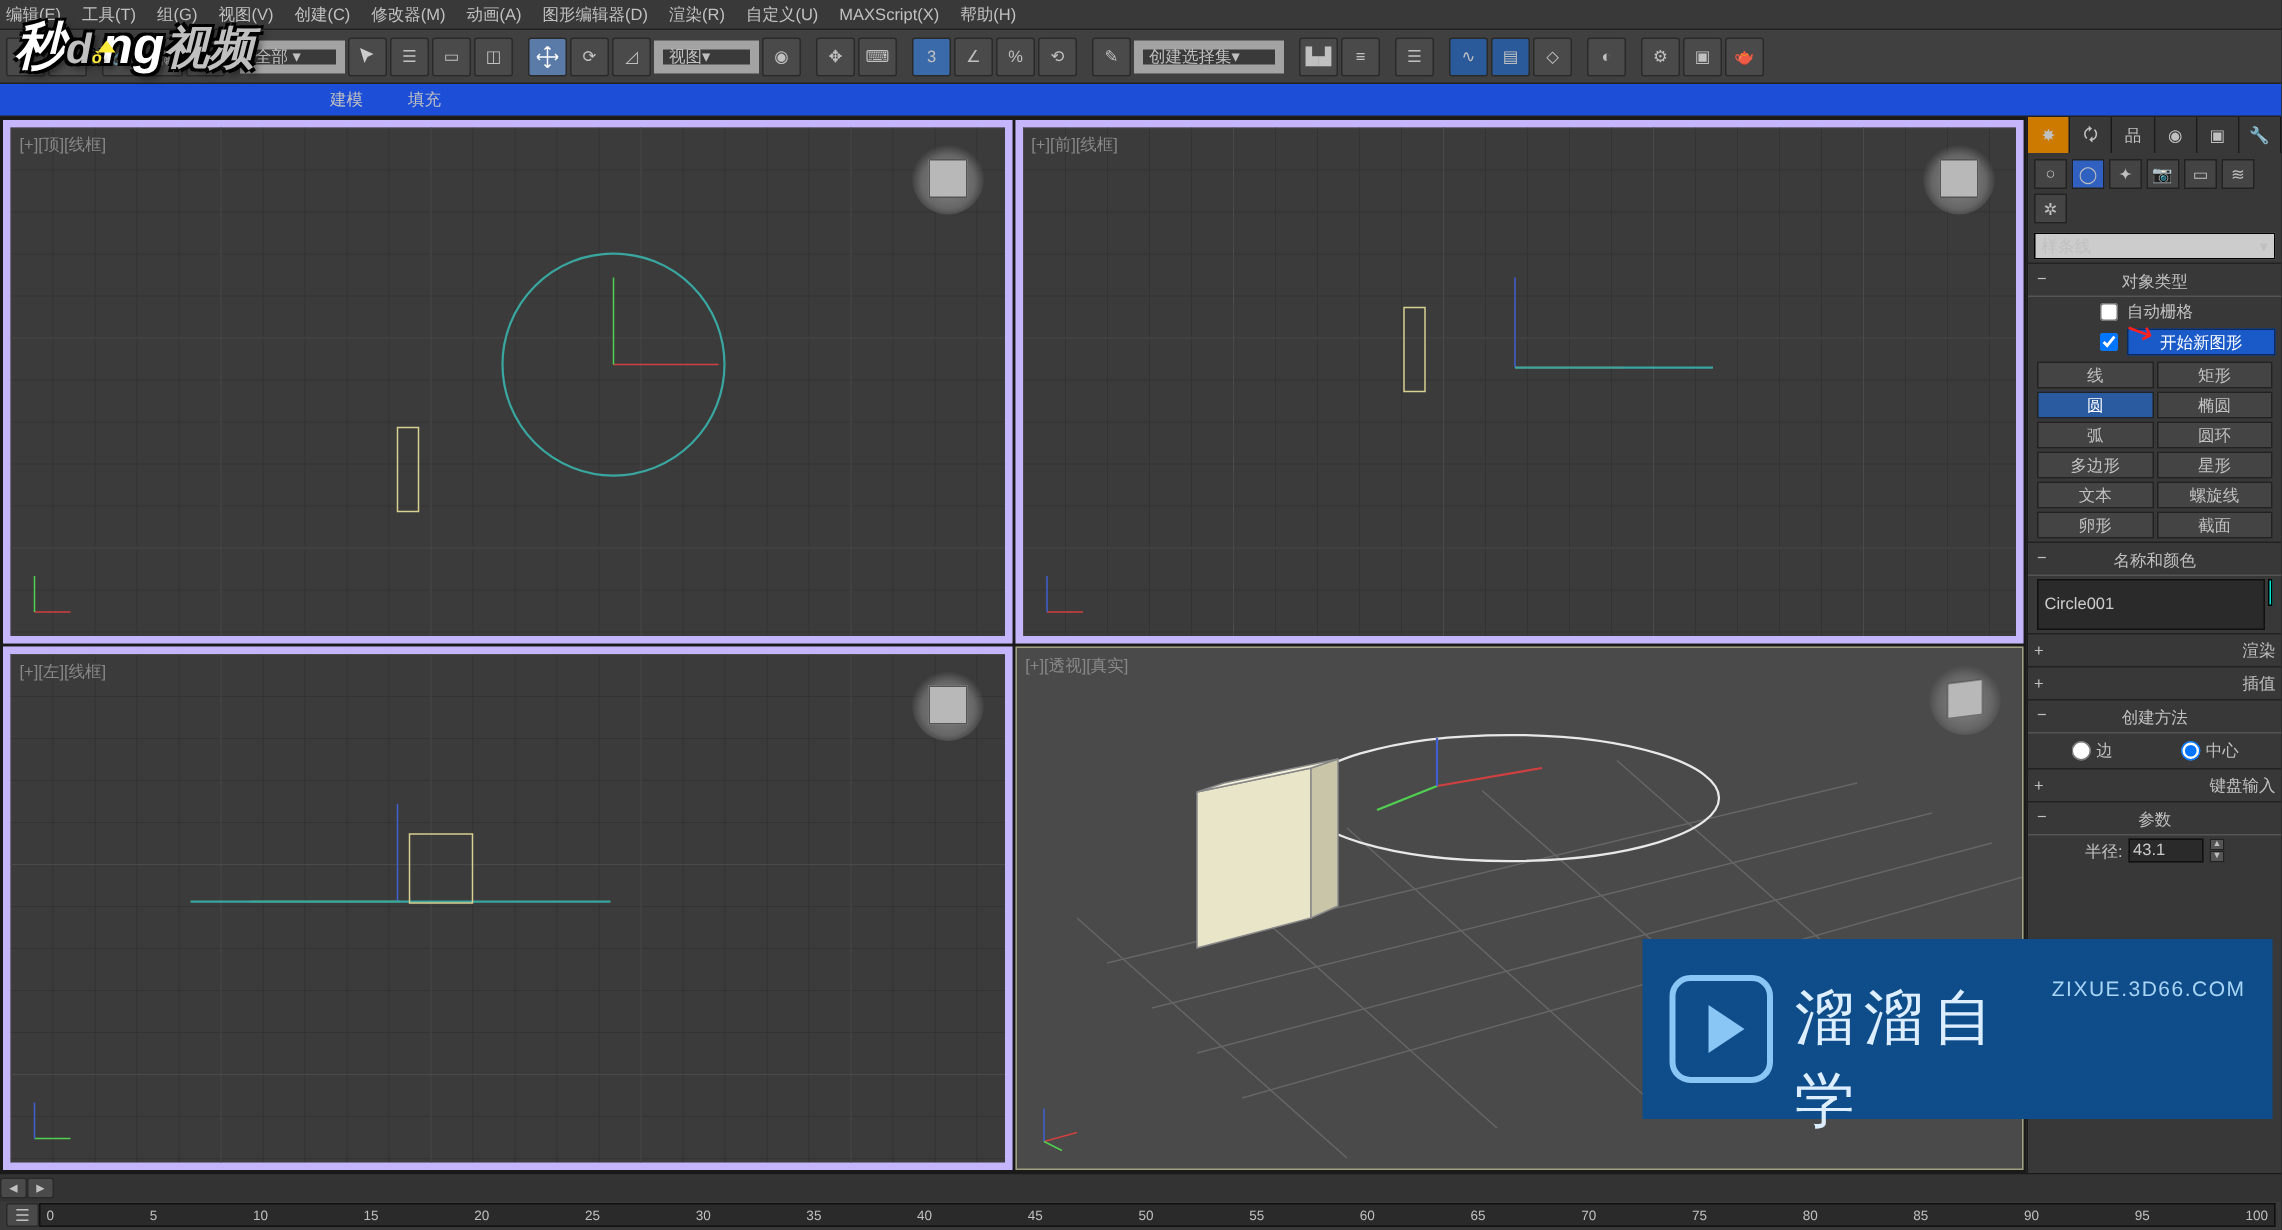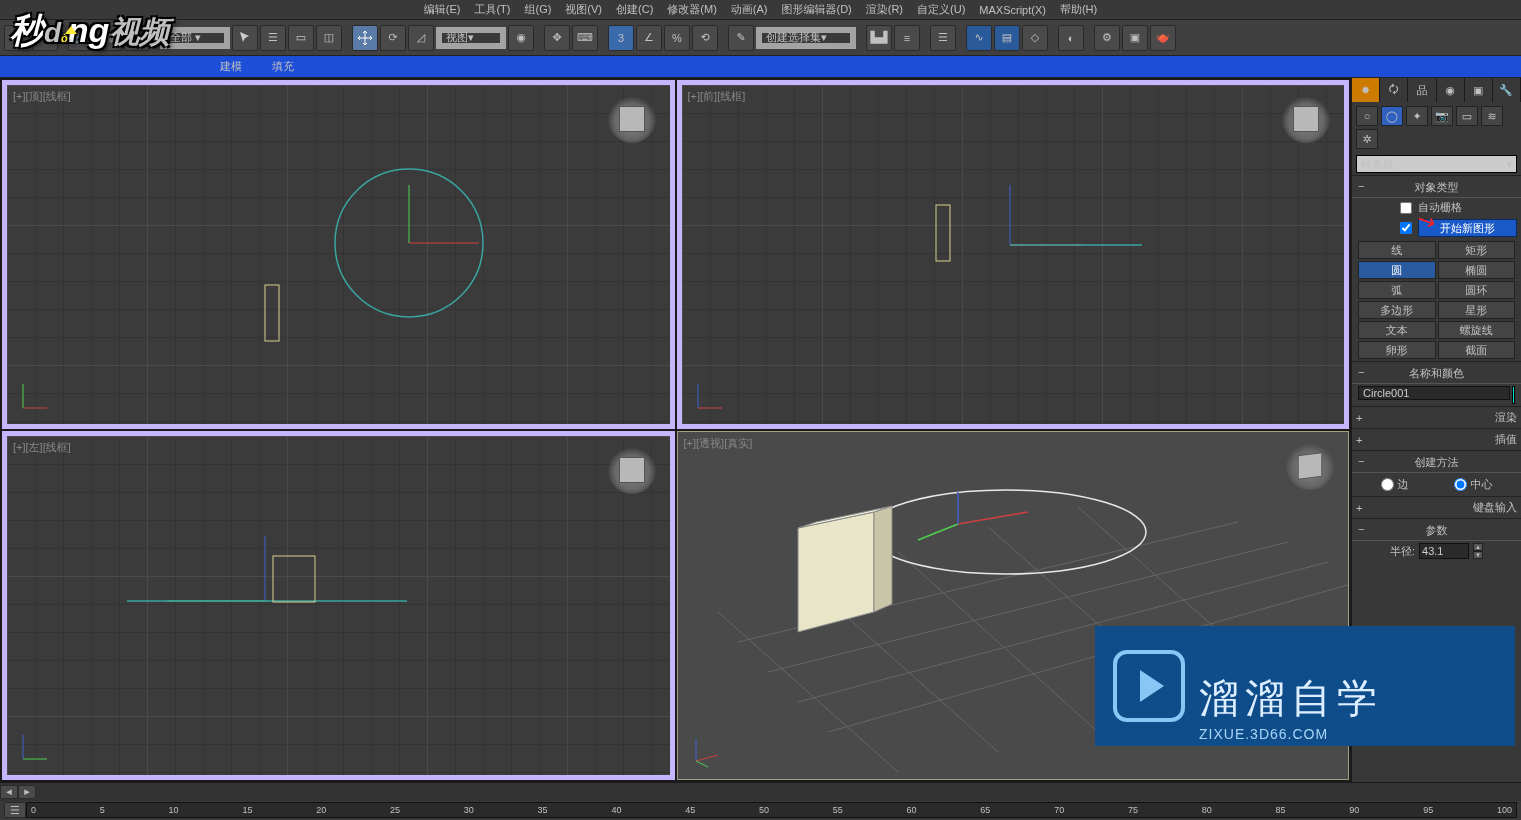--- a/index.html
+++ b/index.html
@@ -1,17 +1,17 @@
 <!DOCTYPE html>
 <html><head>
 <meta charset="utf-8">
 <style>
 * { margin: 0; padding: 0; box-sizing: border-box; font-family: "Microsoft YaHei", Arial, sans-serif; font-size: 11px; color: #c0c0c0; user-select: none; }
 body { background: #393939; overflow: hidden; width: 1521px; height: 820px; display: flex; flex-direction: column; }
-.menubar { height: 20px; background: #393939; display: flex; align-items: center; padding: 0 4px; gap: 14px; border-bottom: 1px solid #222; justify-content: center; }
+.menubar { height: 20px; background: #393939; display: flex; align-items: center; padding: 0 4px; gap: 14px; border-bottom: 1px solid #222; }
 .menubar span { cursor: default; }
 .toolbar { height: 36px; background: #404040; display: flex; align-items: center; padding: 2px 4px; gap: 2px; border-bottom: 1px solid #222; }
 .tool-btn { width: 26px; height: 26px; background: #4a4a4a; border: 1px solid #2a2a2a; display: flex; align-items: center; justify-content: center; border-radius: 2px; cursor: pointer; }
 .tool-btn.active { background: #5a7aa8; }
 .tool-btn svg { width: 16px; height: 16px; }
 .sep { width: 6px; }
 .tool-drop { height: 22px; background: #3a3a3a; border: 6px solid #a3a3a3; padding: 0 4px; display: flex; align-items: center; min-width: 70px; }
 .logo-overlay { position: absolute; top: 8px; left: 10px; z-index: 100; font-size: 34px; font-weight: 900; font-style: italic; color: #fff; text-shadow: -2px -2px 0 #000, 2px -2px 0 #000, -2px 2px 0 #000, 2px 2px 0 #000, 3px 3px 5px rgba(0,0,0,.6); }
 .logo-overlay .v { color: #ffeb3b; position: relative; }
 .logo-overlay .v::before { content: ""; position: absolute; top: -6px; left: 4px; width: 0; height: 0; border-left: 6px solid transparent; border-right: 6px solid transparent; border-bottom: 8px solid #ffeb3b; }
@@ -36,42 +36,42 @@
 .cp-drop { margin: 2px 4px; height: 18px; background: #ccc; color: #000; display: flex; align-items: center; padding: 0 4px; border: 1px solid #000; }
 .cp-section-title { text-align: center; padding: 4px 0 2px; background: #383838; border-top: 1px solid #222; border-bottom: 1px solid #555; position: relative; }
 .cp-section-title::before { content: "−"; position: absolute; left: 6px; }
 .cp-check { display: flex; align-items: center; padding: 2px 4px; gap: 6px; margin-left: 44px; }
 .cp-check input { width: 12px; height: 12px; }
 .cp-startbtn { margin: 2px 8px 4px 24px; height: 18px; background: #1a5ac8; color: #fff; display: flex; align-items: center; justify-content: center; border: 1px solid #0a2a60; }
 .cp-grid { display: grid; grid-template-columns: 1fr 1fr; gap: 2px; padding: 2px 6px; }
 .cp-grid-btn { height: 18px; background: #444; border: 1px solid #222; display: flex; align-items: center; justify-content: center; font-size: 11px; }
 .cp-grid-btn.active { background: #2a5aa0; color: #fff; }
 .cp-name-row { display: flex; padding: 2px 6px; gap: 2px; }
-.cp-name-input { flex: 1; height: 14px; background: #2a2a2a; border: 1px solid #111; color: #ccc; padding: 0 4px; }
+.cp-name-input { flex: 1; height: 34px; background: #2a2a2a; border: 1px solid #111; color: #ccc; padding: 0 4px; }
 .color-swatch { width: 18px; height: 18px; background: #00e6d6; border: 1px solid #000; }
 .rollout { display: flex; align-items: center; padding: 3px 4px; border-top: 1px solid #222; }
 .rollout .plus { width: 14px; }
 .rollout .rlabel { flex: 1; text-align: right; }
 .radio-row { display: flex; justify-content: space-around; padding: 4px 6px; }
 .radio-row label { display: flex; align-items: center; gap: 4px; }
 .param-row { display: flex; align-items: center; justify-content: center; gap: 4px; padding: 2px 6px; }
 .spinner-input { width: 50px; height: 16px; background: #2a2a2a; border: 1px solid #111; color: #ccc; padding: 0 2px; }
 .spinner-btns { display: flex; flex-direction: column; }
 .spinner-btns div { width: 10px; height: 8px; background: #555; border: 1px solid #222; font-size: 6px; line-height: 6px; text-align: center; }
 .bottom-bar { height: 38px; background: #393939; border-top: 1px solid #1a1a1a; display: flex; flex-direction: column; }
 .timeslider-row { height: 18px; display: flex; align-items: center; background: #333; }
 .timeslider { flex: 1; height: 14px; background: #2a2a2a; border: 1px solid #111; margin: 0 4px; position: relative; }
 .timeslider .thumb { position: absolute; left: 0; width: 56px; height: 12px; background: #555; border: 1px solid #777; color: #ccc; font-size: 9px; text-align: center; }
 .ruler-row { height: 20px; display: flex; align-items: center; padding: 0 4px; }
 .ruler { flex: 1; height: 16px; background: #2a2a2a; border: 1px solid #111; position: relative; display: flex; justify-content: space-between; padding: 0 4px; font-size: 9px; color: #888; align-items: center; }
 .ruler span { font-size: 9px; }
 .watermark { position: absolute; right: 6px; bottom: 36px; width: 420px; height: 120px; background: #0e4d8a; display: flex; align-items: center; padding: 0 18px; gap: 14px; z-index: 50; }
 .watermark .logo-ico { width: 72px; height: 72px; border: 4px solid #89c5f5; border-radius: 14px; display: flex; align-items: center; justify-content: center; }
 .watermark .play { width: 0; height: 0; border-left: 24px solid #89c5f5; border-top: 16px solid transparent; border-bottom: 16px solid transparent; margin-left: 6px; }
-.watermark .txt { display: flex; flex-direction: column; margin-top: 40px; }
+.watermark .txt { display: flex; flex-direction: row; margin-top: 40px; }
 .watermark .txt .cn { font-size: 40px; color: #dceeff; letter-spacing: 6px; font-weight: 400; }
 .watermark .txt .en { font-size: 14px; color: #a8d4f5; letter-spacing: 1px; }
 .red-arrow { position: absolute; right: 86px; top: 130px; font-size: 22px; color: #ff2020; z-index: 60; transform: rotate(-25deg); }
 </style>
 </head>
 <body>
 
 <div class="menubar">
   <span>编辑(E)</span>
   <span>工具(T)</span>

